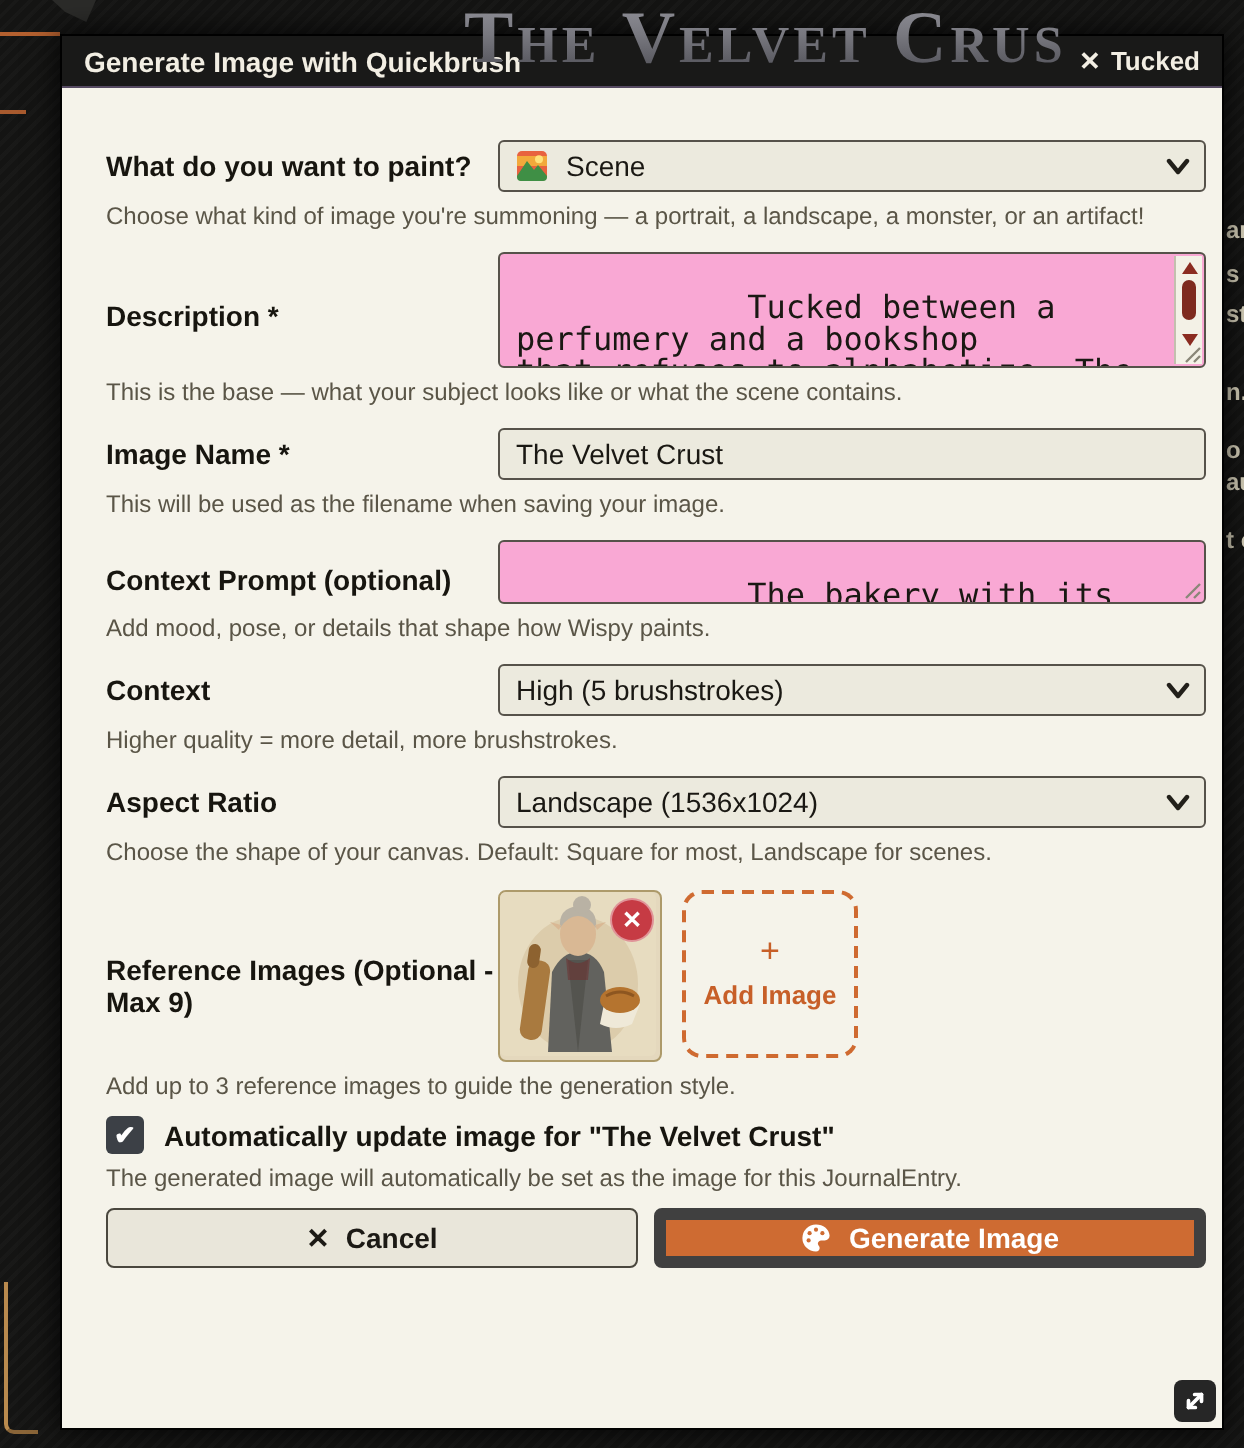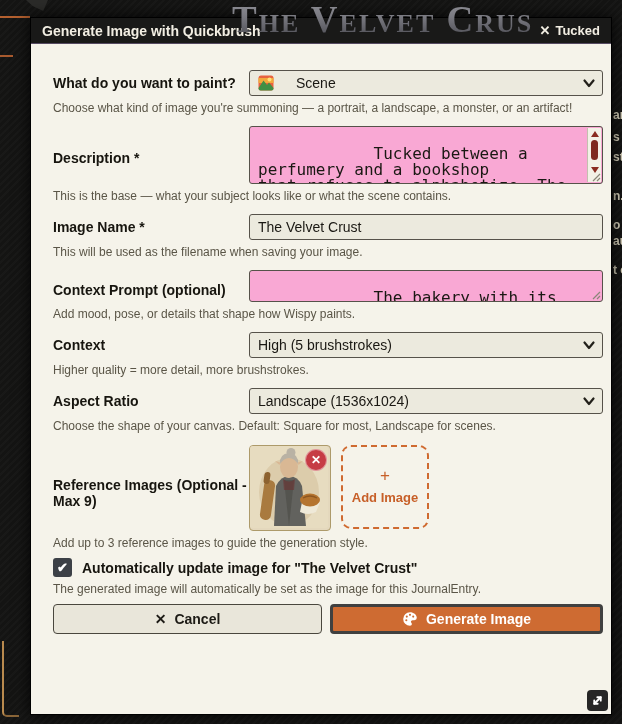--- a/index.html
+++ b/index.html
@@ -34,21 +34,21 @@
   .dlg-title{color:#f2eee3;font-size:14px;font-weight:bold;flex:1;}
   .dlg-close{color:#f2eee3;font-size:13px;font-weight:bold;display:flex;gap:5px;align-items:center;cursor:pointer;}
   .dlg-body{padding:15px 8px 0 22px;box-sizing:border-box;}
 
   .row{display:flex;align-items:flex-start;margin-top:11px;}
   .row-label{width:196px;flex:none;padding-top:5px;font-size:14px;font-weight:bold;color:#17150f;}
   .row-control{flex:1;min-width:0;}
   .hint{font-size:12px;color:#5a5547;margin:5px 0 8px 0;}
 
   .selectbox{position:relative;height:26px;background:#eceade;border:1px solid #56524a;border-radius:3px;
-    display:flex;align-items:center;gap:22px;padding:0 24px 0 8px;box-sizing:border-box;
+    display:flex;align-items:center;gap:9px;padding:0 24px 0 8px;box-sizing:border-box;
     font-size:14px;color:#1a1813;cursor:pointer;}
   .selectbox .chev{position:absolute;right:7px;top:8px;}
   .inputbox{height:26px;background:#eceade;border:1px solid #56524a;border-radius:3px;
     padding:0 8px;box-sizing:border-box;font-size:14px;line-height:24px;color:#1a1813;}
 
   .textbox{position:relative;background:#f9a8d4;border:1px solid #56524a;border-radius:3px;
     font-family:"DejaVu Sans Mono","Liberation Mono",monospace;font-size:16px;line-height:16px;
     color:#1a1813;box-sizing:border-box;overflow:hidden;white-space:pre-wrap;}
   .desc-box{height:58px;padding:3px 22px 0 8px;}
   .ctx-box{height:32px;padding:3px 8px 0 8px;}
@@ -80,21 +80,21 @@
   .check-row{display:flex;align-items:center;gap:10px;margin-top:4px;}
   .checkbox{width:19px;height:19px;background:#3c4046;border-radius:3px;flex:none;
     color:#fff;font-size:13px;font-weight:bold;display:flex;align-items:center;justify-content:center;cursor:pointer;}
   .check-label{font-size:14px;font-weight:bold;color:#17150f;}
 
   
   .btn-row{display:flex;gap:8px;margin-top:6px;}
   .btn{flex:1;height:30px;border-radius:4px;display:flex;align-items:center;justify-content:center;gap:8px;
     font-size:14px;font-weight:bold;cursor:pointer;box-sizing:border-box;}
   .btn-cancel{background:#e9e6da;border:1px solid #4a473e;color:#1c1a15;}
-  .btn-generate{background:#ce6b32;border:3px solid #404040;color:#fff;text-align:right;}
+  .btn-generate{background:#ce6b32;border:6px solid #404040;color:#fff;text-align:right;}
 
   .dlg-resize{position:absolute;right:3px;bottom:3px;width:21px;height:21px;background:#262626;
     border-radius:4px;display:flex;align-items:center;justify-content:center;cursor:nwse-resize;}
 </style>
 </head>
 <body>
 
 <div class="page">
 
   <div class="quill-frag"></div>

